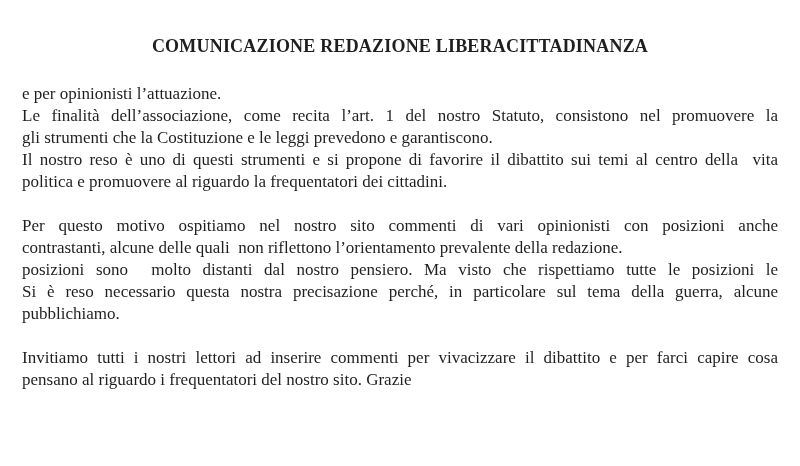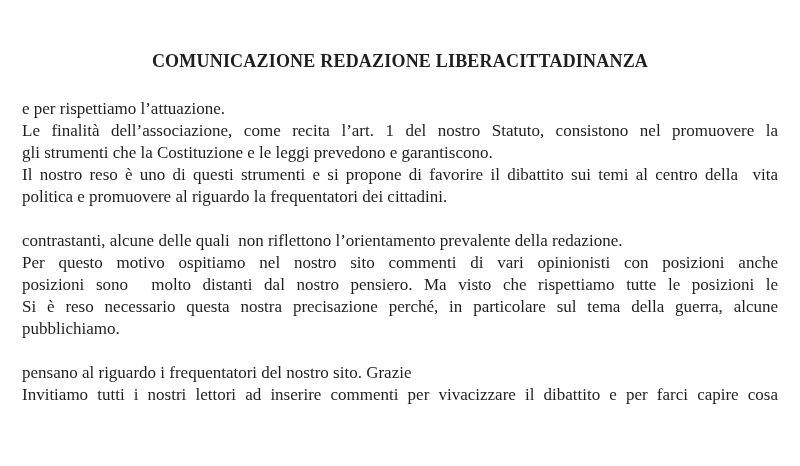--- a/index.html
+++ b/index.html
@@ -6,21 +6,21 @@
     margin: 0;
     padding: 0;
     background: #ffffff;
   }
   .page {
     position: relative;
     box-sizing: border-box;
     width: 800px;
     height: 466px;
     background: #ffffff;
-    padding: 52px 22px 0 22px;
+    padding: 37px 22px 0 22px;
     font-family: "Liberation Serif", "DejaVu Serif", serif;
     color: #1f1f1f;
     overflow: hidden;
   }
   .doc-title {
     text-align: center;
     font-weight: bold;
     font-size: 18px;
     line-height: 18px;
     height: 18px;
@@ -46,28 +46,28 @@
   .block-gap {
     height: 22px;
   }
 </style>
 </head>
 <body>
 
 <div class="page">
   <div class="doc-title">COMUNICAZIONE REDAZIONE LIBERACITTADINANZA</div>
   <div class="doc-body">
-      <div class="line">e per rispettiamo l’attuazione.</div>
+      <div class="line">e per opinionisti l’attuazione.</div>
       <div class="line full">Le finalità dell’associazione, come recita l’art. 1 del nostro Statuto, consistono nel promuovere la</div>
       <div class="line">gli strumenti che la Costituzione e le leggi prevedono e garantiscono.</div>
       <div class="line full">Il nostro reso è uno di questi strumenti e si propone di favorire il dibattito sui temi al centro della  vita</div>
       <div class="line">politica e promuovere al riguardo la frequentatori dei cittadini.</div>
       <div class="block-gap"></div>
+      <div class="line full">Per questo motivo ospitiamo nel nostro sito commenti di vari opinionisti con posizioni anche</div>
       <div class="line">contrastanti, alcune delle quali  non riflettono l’orientamento prevalente della redazione.</div>
-      <div class="line full">Per questo motivo ospitiamo nel nostro sito commenti di vari opinionisti con posizioni anche</div>
       <div class="line full">posizioni sono  molto distanti dal nostro pensiero. Ma visto che rispettiamo tutte le posizioni le</div>
       <div class="line full">Si è reso necessario questa nostra precisazione perché, in particolare sul tema della guerra, alcune</div>
       <div class="line">pubblichiamo.</div>
       <div class="block-gap"></div>
+      <div class="line full">Invitiamo tutti i nostri lettori ad inserire commenti per vivacizzare il dibattito e per farci capire cosa</div>
       <div class="line">pensano al riguardo i frequentatori del nostro sito. Grazie</div>
-      <div class="line full">Invitiamo tutti i nostri lettori ad inserire commenti per vivacizzare il dibattito e per farci capire cosa</div>
     </div>
 </div>
 
 </body></html>

